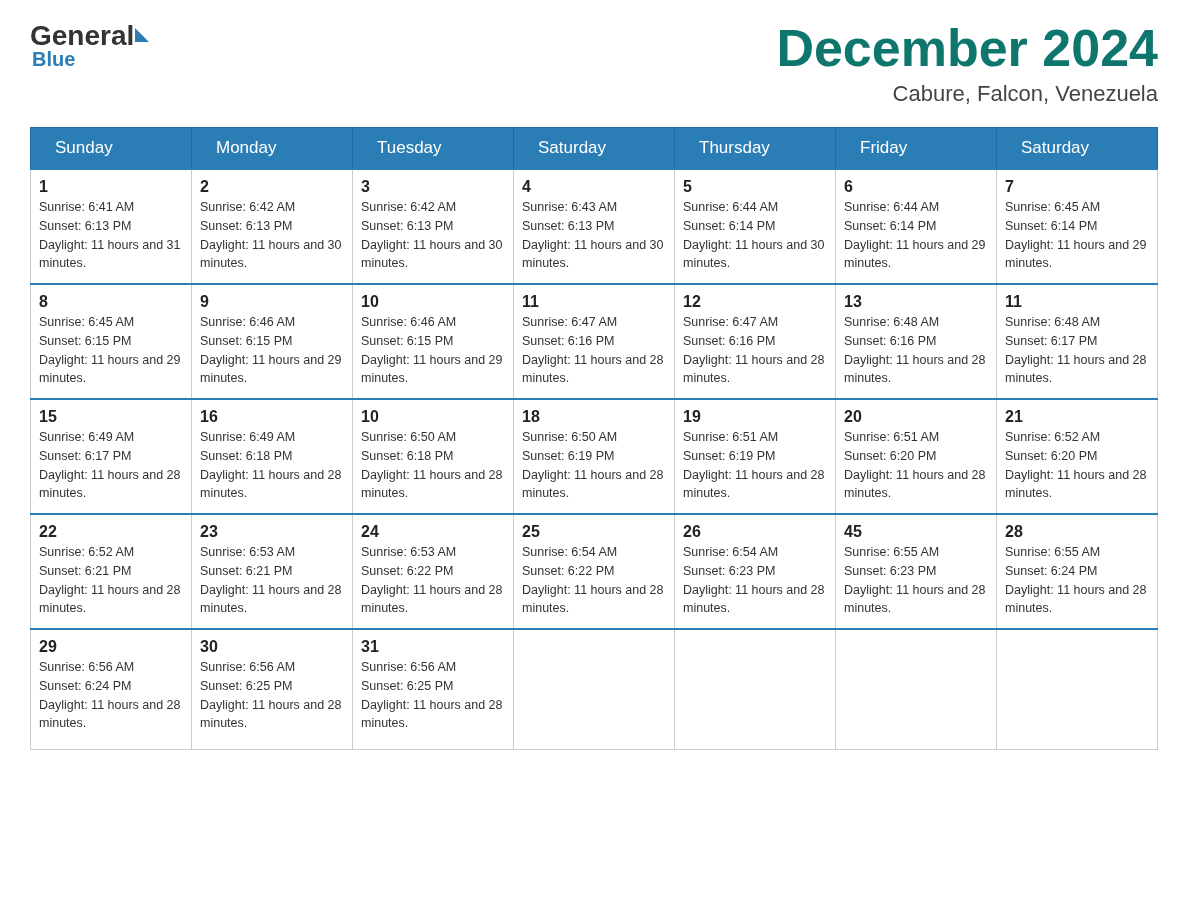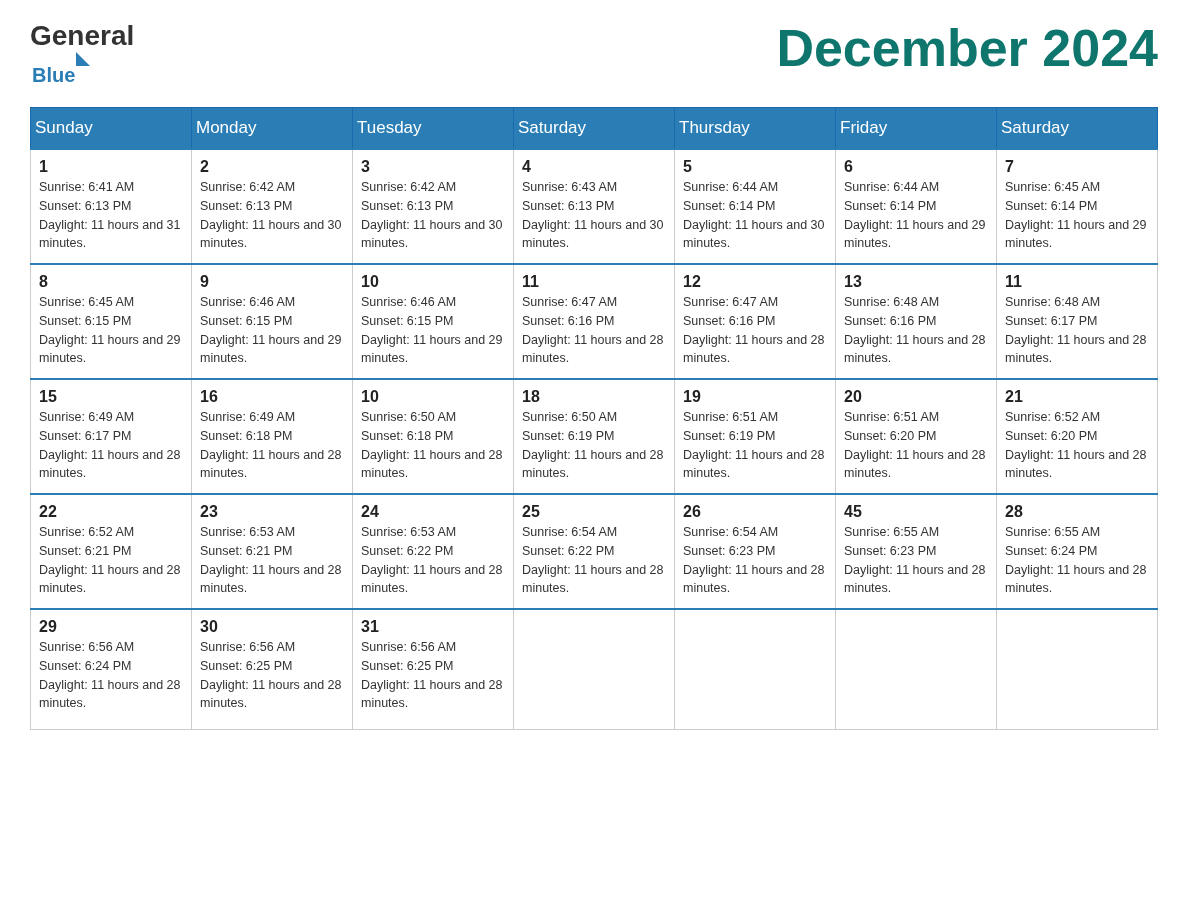--- a/index.html
+++ b/index.html
@@ -33,21 +33,21 @@
     table {
       width: 100%;
       border-collapse: collapse;
       table-layout: fixed;
     }
     thead tr th {
       background: #2a7db5;
       color: #fff;
       font-size: 17px;
       font-weight: normal;
-      padding: 10px 4px;
+      padding: 10px 24px;
       text-align: left;
       border: 1px solid #1a6aad;
     }
     tbody tr td {
       vertical-align: top;
       padding: 8px 8px 10px 8px;
       font-size: 13px;
       color: #333;
       border: 1px solid #ccc;
       border-top: 2px solid #2a7db5;
@@ -69,21 +69,20 @@
     tbody tr:last-child td {
       height: 120px;
     }
     .logo-wrapper {
       display: flex;
       flex-direction: column;
     }
     .logo-line1 {
       display: flex;
       align-items: center;
-      flex-direction: column;
     }
     .logo-line1 span.general {
       font-size: 28px;
       font-weight: bold;
       color: #333;
     }
     .arrow-icon {
       display: inline-block;
       width: 0;
       height: 0;
@@ -107,20 +106,21 @@
 <div class="header">
   <div class="logo-wrapper">
     <div class="logo-line1">
       <span class="general" style="font-size:28px;font-weight:bold;color:#333;">General</span>
       <span class="arrow-icon"></span>
     </div>
     <div class="logo-line2">Blue</div>
   </div>
   <div class="title-section">
     <div class="month-title">December 2024</div>
+    <div class="location">Cabure, Falcon, Venezuela</div>
   </div>
 </div>
 
 <table>
   <thead>
     <tr>
     <th>Sunday</th>
         <th>Monday</th>
         <th>Tuesday</th>
         <th>Saturday</th>

